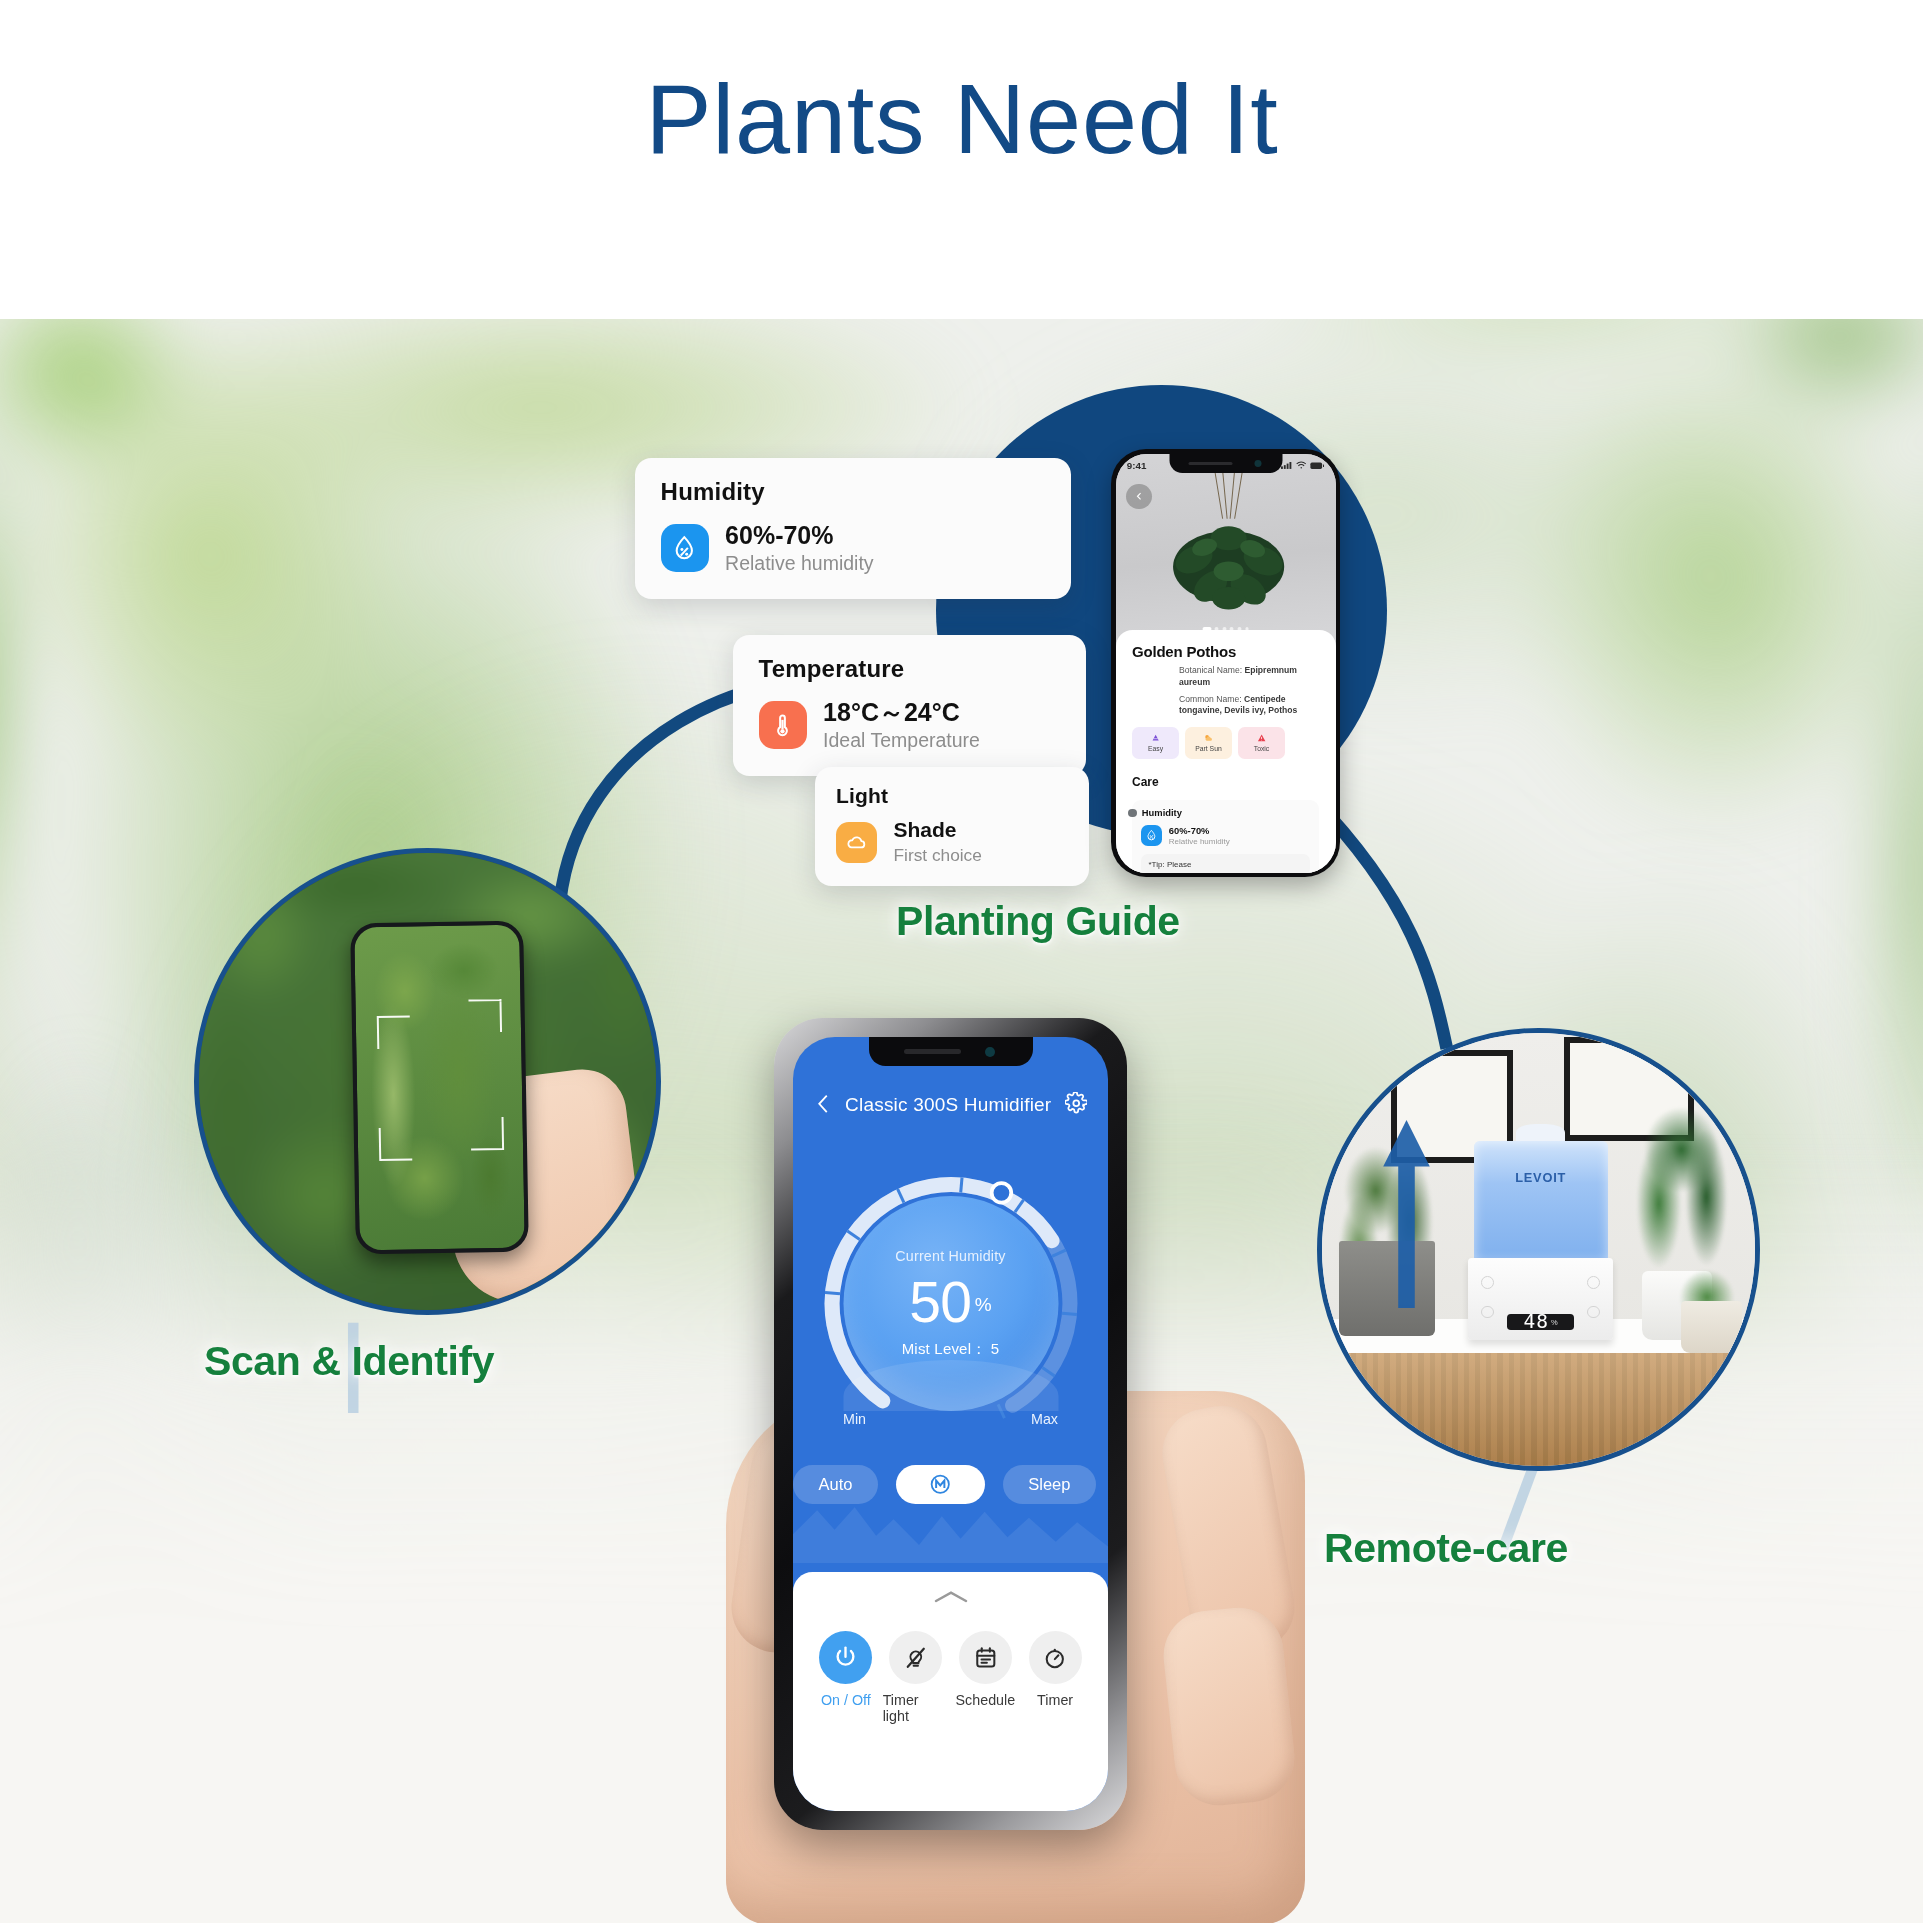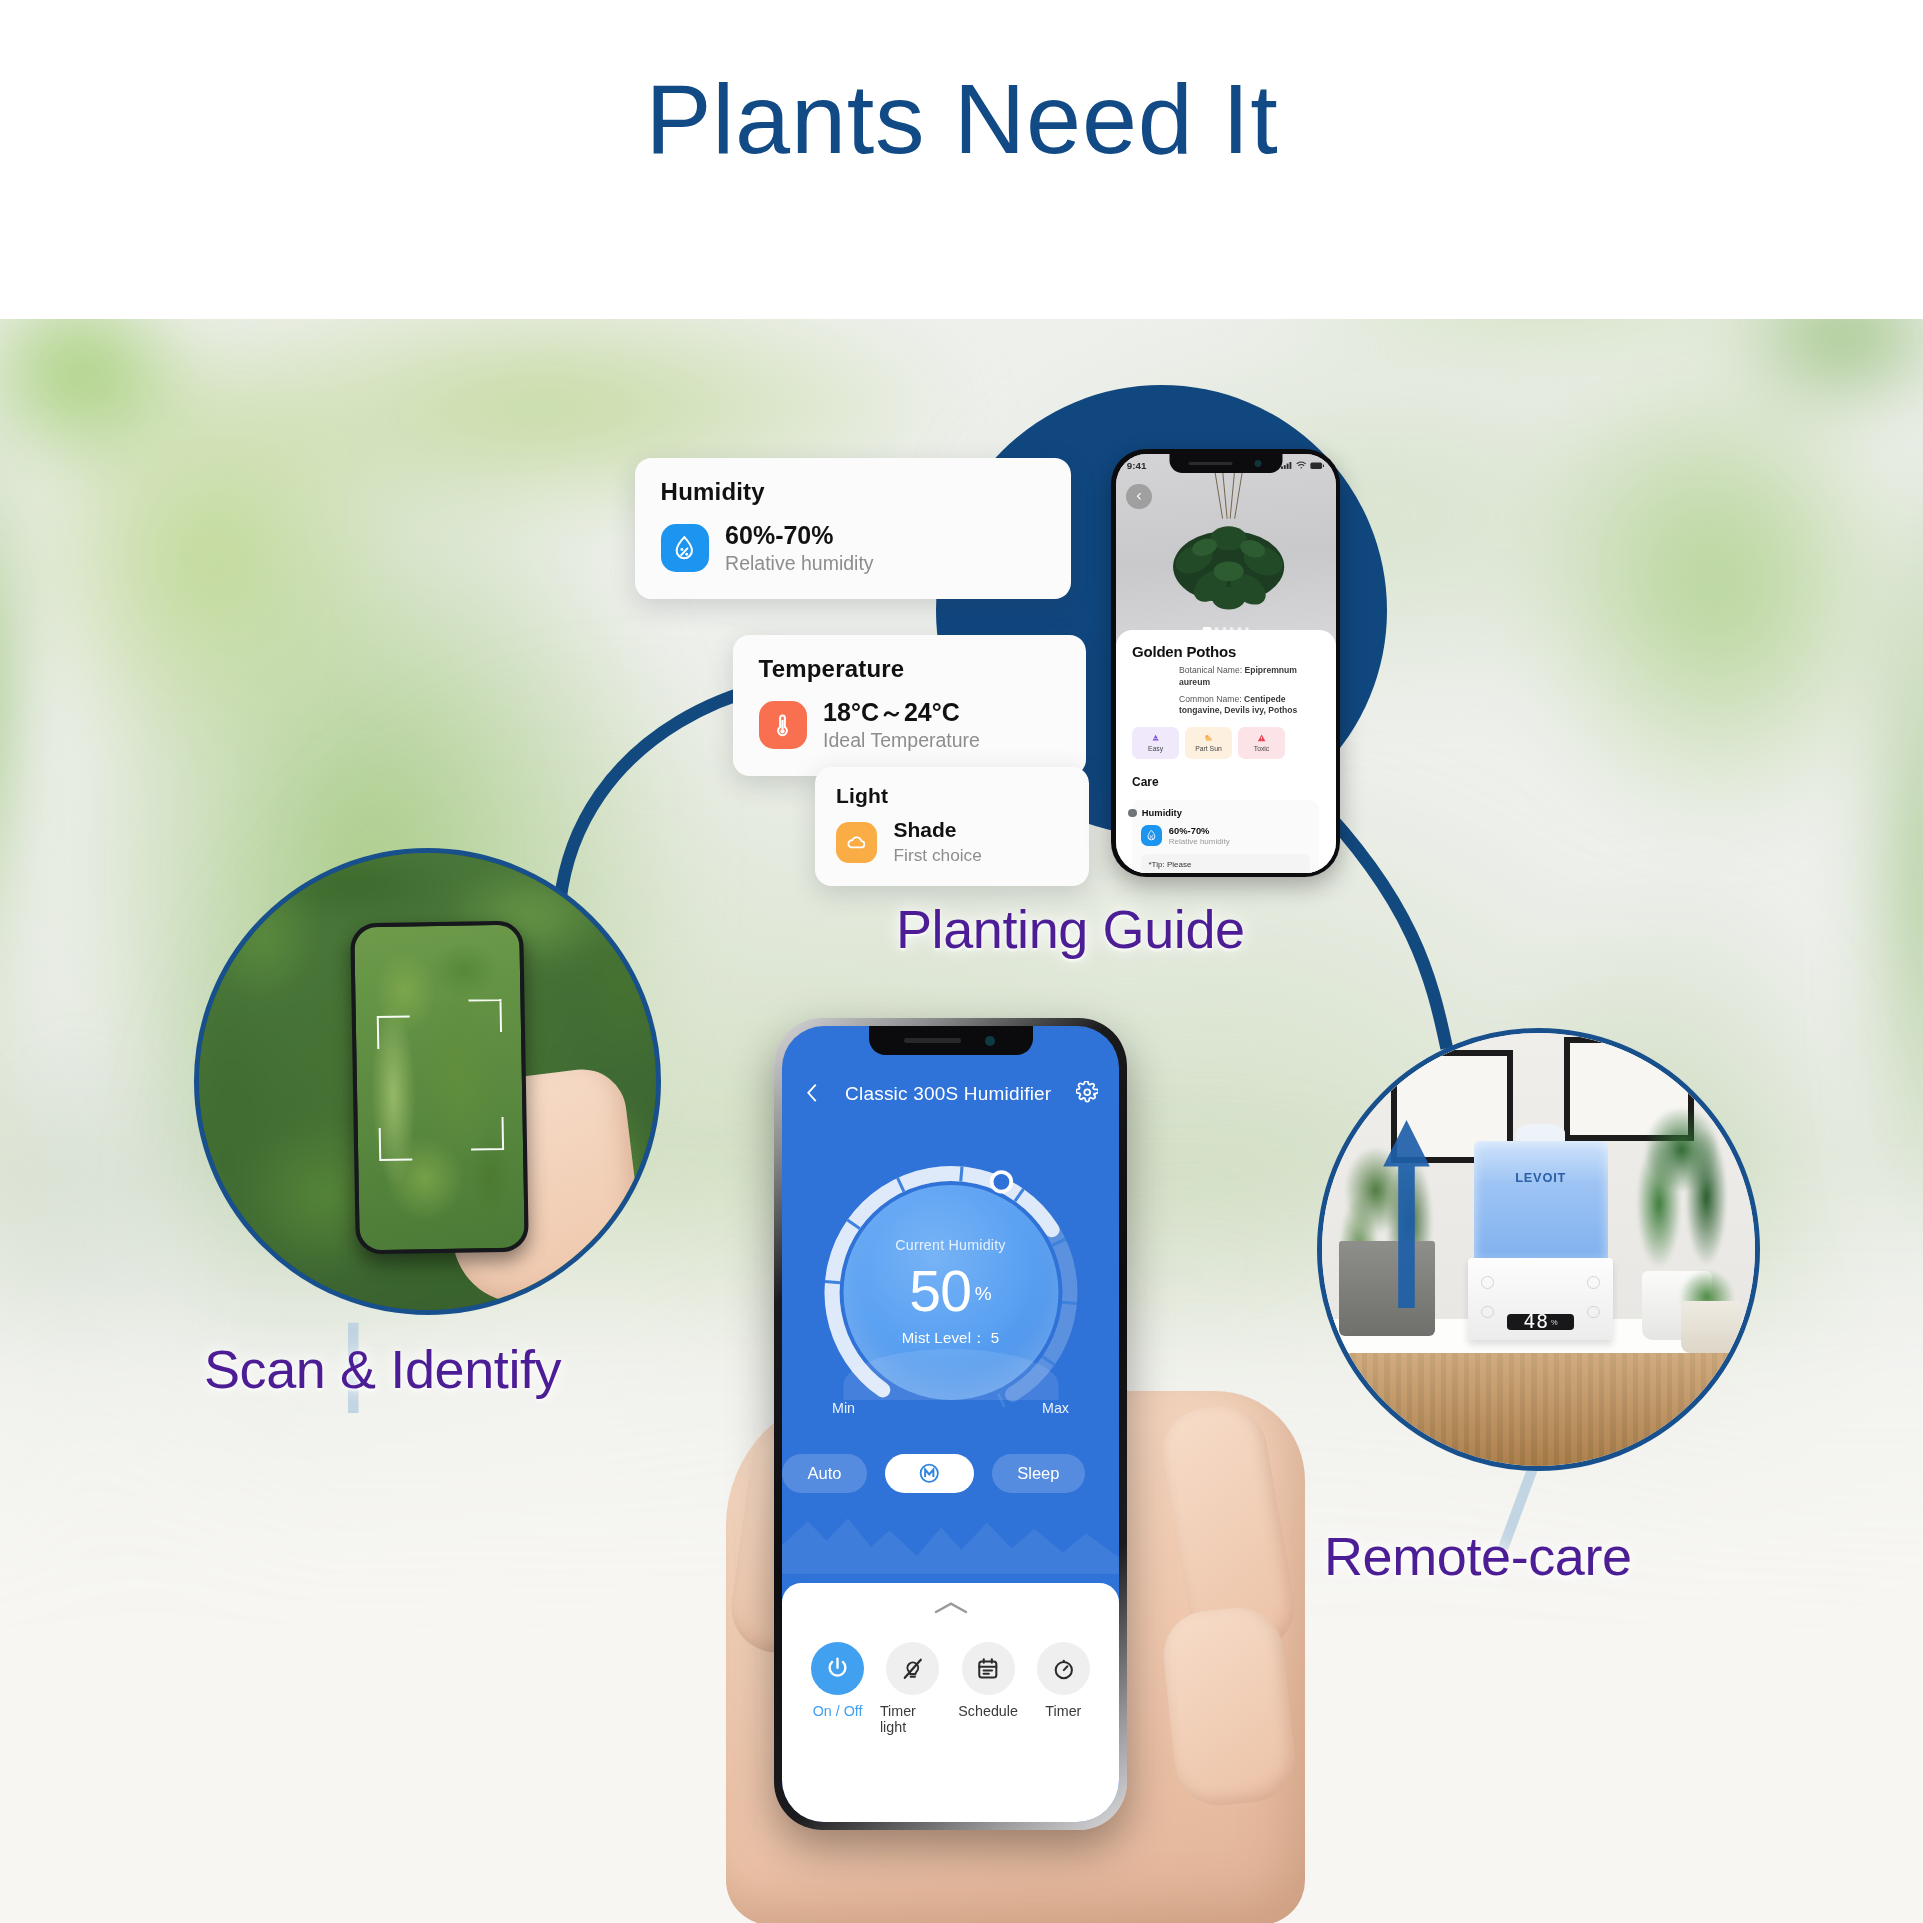--- a/index.html
+++ b/index.html
@@ -297,21 +297,21 @@
     position:absolute; background:linear-gradient(150deg,#f7ddc9,#ebc1a6);
     border-radius:45px; box-shadow:inset -4.5px -6px 13.5px rgba(170,120,92,.3);
   }
   #f1 { left:22.5px; top:135px; width:90px; height:225px; transform:rotate(8deg); }
   #f2 { left:458px; top:113px; width:105px; height:248px; transform:rotate(-10deg); }
   #f3 { left:451px; top:316px; width:120px; height:195px; transform:rotate(-6deg); }
 
   #main-phone {
     position:absolute; left:774px; top:1018px; width:353px; height:812px;
     z-index:26;
-    border-radius:48px; padding:8px;
+    border-radius:48px; padding:19px;
     background:linear-gradient(140deg,#d8d8da 0%,#8d8d90 12%,#1a1a1c 26%,#0d0d0f 50%,#1c1c1e 74%,#9a9a9d 90%,#dcdcde 100%);
     box-shadow:0 18px 45px rgba(0,0,0,.35);
   }
   #main-screen {
     position:relative; width:100%; height:100%; border-radius:42px; overflow:hidden;
     background:#2f72d8;
   }
   #main-notch {
     position:absolute; left:50%; transform:translateX(-50%); top:0;
     width:164px; height:28.6px; background:#0b0b0d;
@@ -365,21 +365,21 @@
   .action { display:flex; flex-direction:column; align-items:center; gap:8.3px; width:66px; }
   .action-ico { width:53px; height:53px; border-radius:50%; background:#efefef;
                 display:flex; align-items:center; justify-content:center; }
   .action-ico.on { background:#41a0f0; }
   .action-label { font-size:14.3px; color:#3a3a3a; }
   .action-label.on { color:#41a0f0; }
 
   
   .feat-label {
     position:absolute; z-index:30;
-    font-size:54px; font-weight:400; color:#4c1d95;
+    font-size:41px; font-weight:700; color:#15803d;
     text-shadow: 0 0 13.5px rgba(255,255,255,.95), 0 0 25.6px rgba(255,255,255,.9), 0 1.5px 3px rgba(255,255,255,.9);
     letter-spacing:-0.4px; white-space:nowrap;
   }
   #label-planting { left:896px; top:898px; }
   #label-scan     { left:204px;  top:1338px; }
   #label-remote   { left:1324px; top:1525px; }
 </style>
 </head>
 <body>
 

